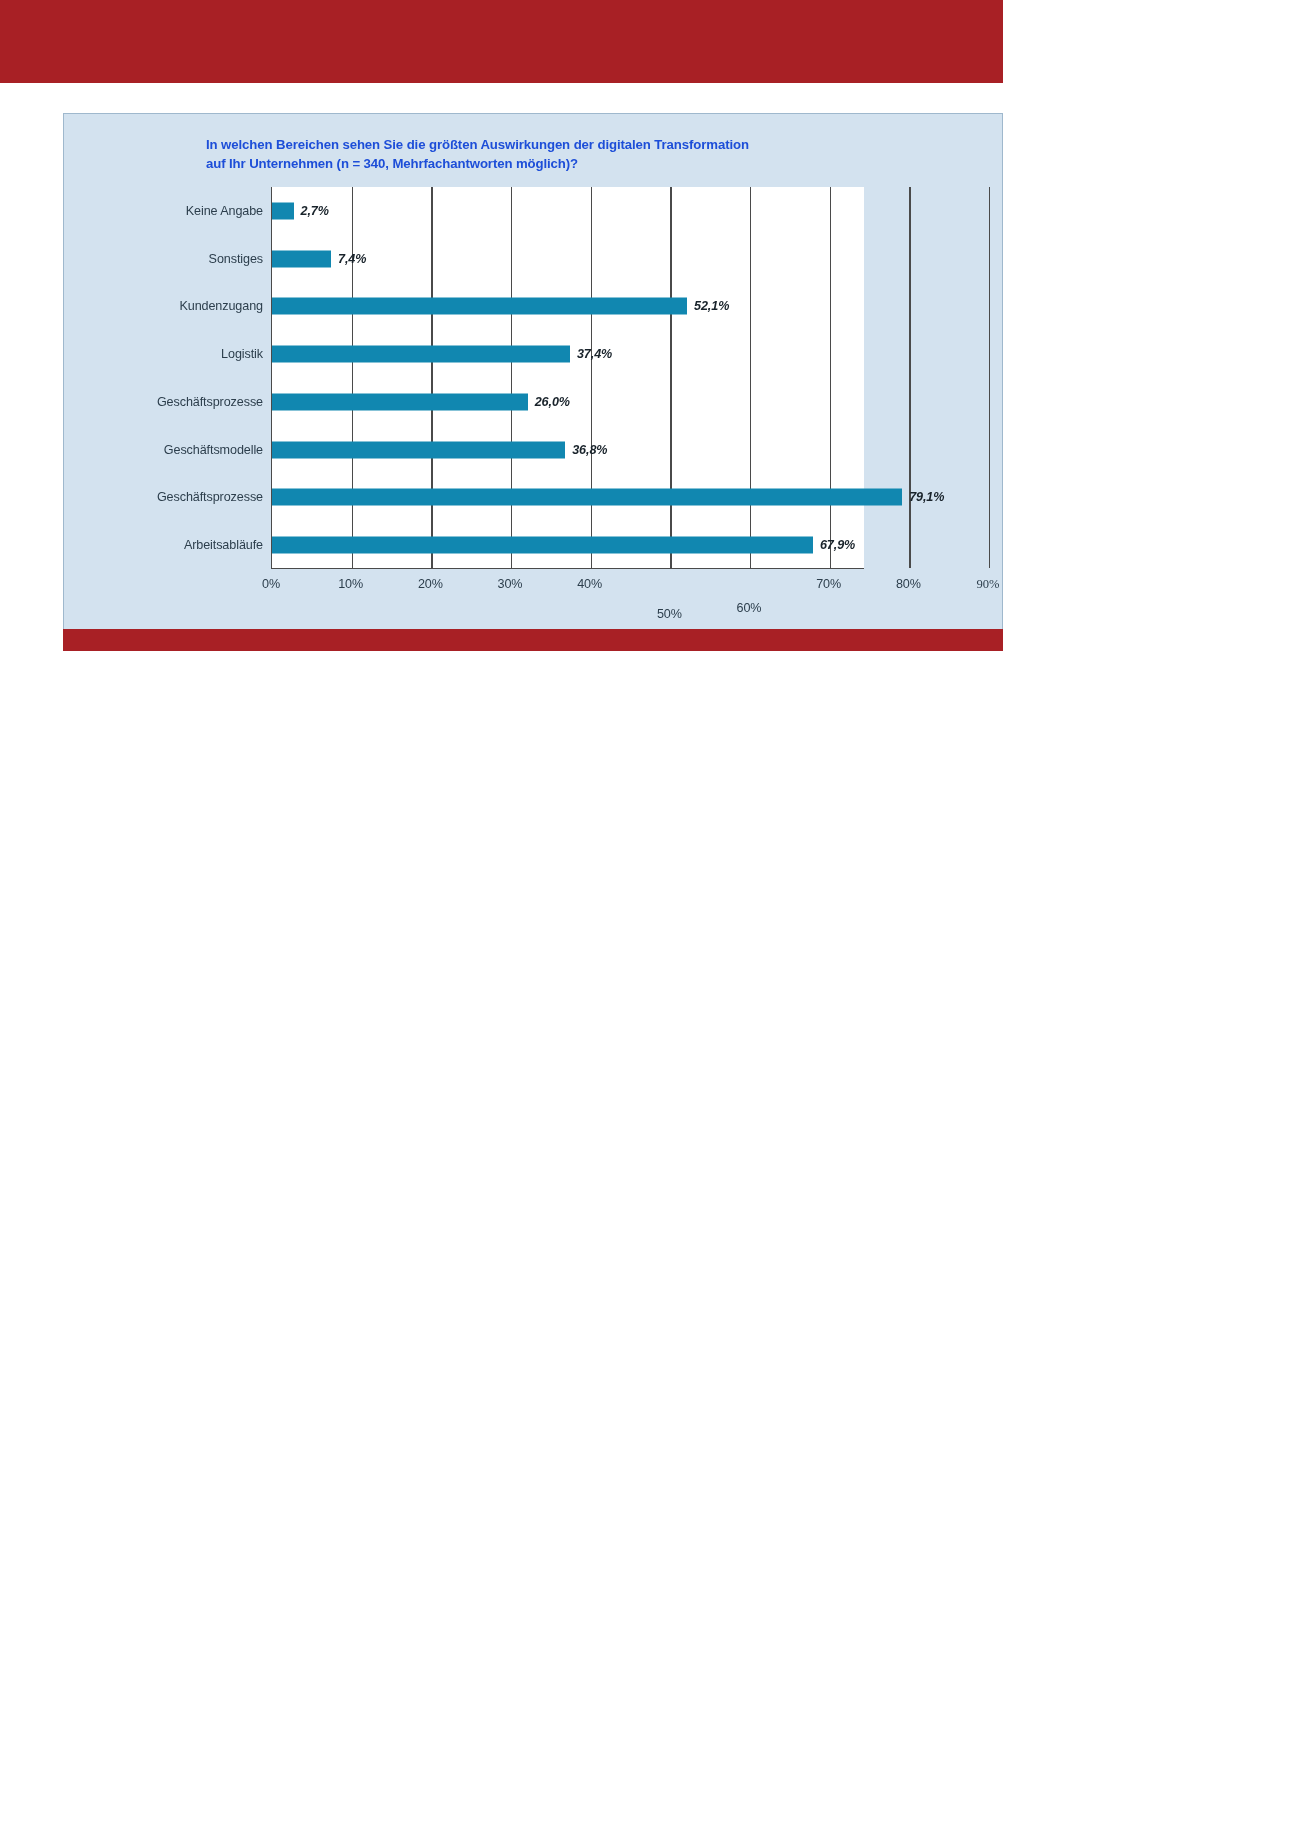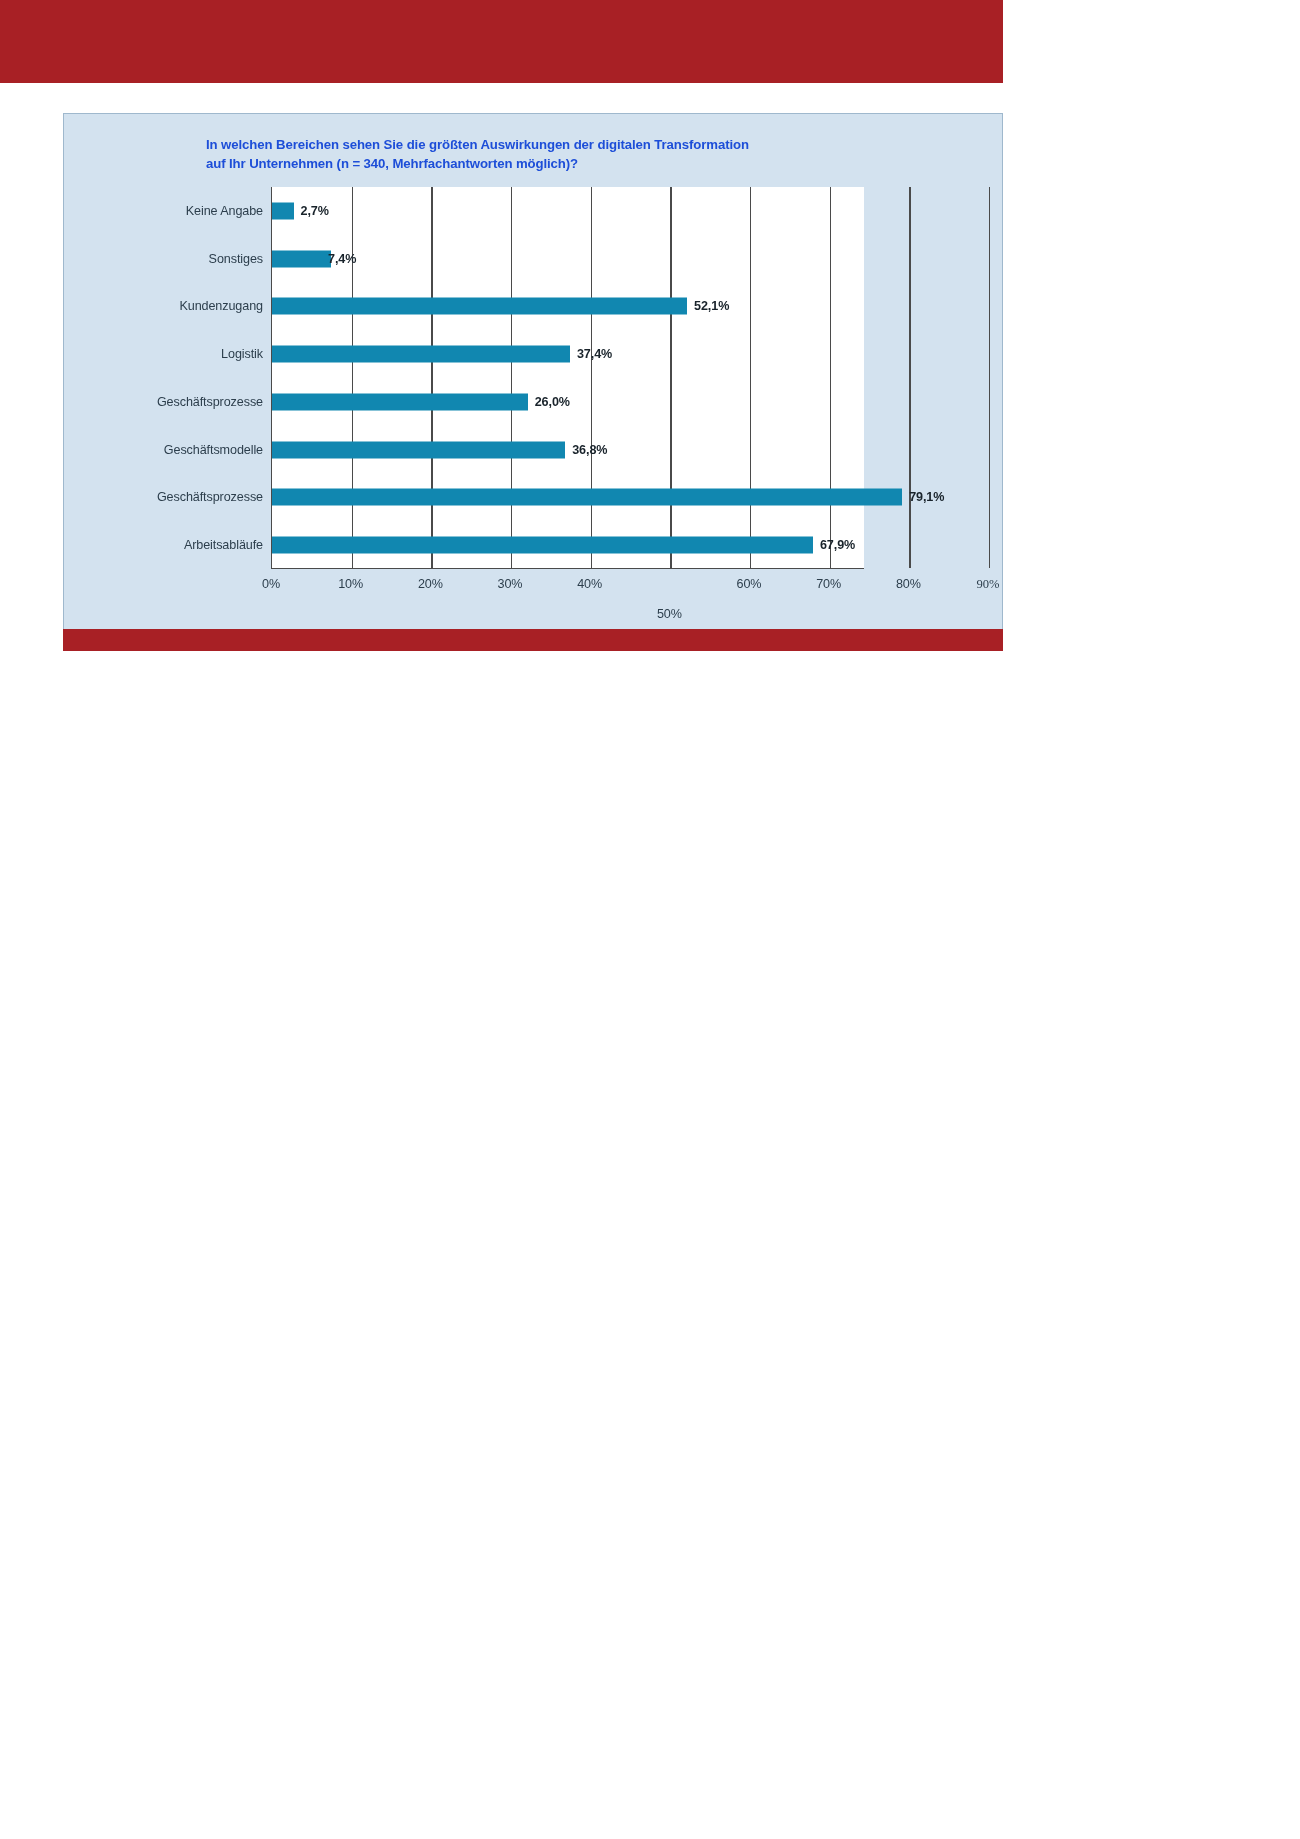--- a/index.html
+++ b/index.html
@@ -73,20 +73,21 @@
 
   .plot-area {
     position: absolute;
     left: 63px;
     top: 0;
     width: 593px;
     height: 382px;
     background: #ffffff;
     border-left: 1.6px solid #4a4a4a;
     border-bottom: 1.6px solid #4a4a4a;
+    font-style: italic;
   }
 
   .gridline {
     position: absolute;
     top: 0;
     bottom: 0;
     width: 1.3px;
     background: #4a4a4a;
   }
 
@@ -201,21 +202,21 @@
             <div class="gridline" style="left: 637.333px;"></div>
             <div class="gridline" style="left: 717px;"></div>
           </div>
         <div class="rows">
             <div class="row" style="top: 0px; height: 47.75px;">
               <div class="bar" style="width: 21.51px; background: rgb(17, 135, 176);"></div>
               <span class="bar-value" style="left: 28.51px;">2,7%</span>
             </div>
             <div class="row" style="top: 47.75px; height: 47.75px;">
               <div class="bar" style="width: 58.9533px; background: rgb(17, 135, 176);"></div>
-              <span class="bar-value" style="left: 56px;">7,4%</span>
+              <span class="bar-value" style="left: 66px;">7,4%</span>
             </div>
             <div class="row" style="top: 95.5px; height: 47.75px;">
               <div class="bar" style="width: 415.063px; background: rgb(17, 135, 176);"></div>
               <span class="bar-value" style="left: 422.063px;">52,1%</span>
             </div>
             <div class="row" style="top: 143.25px; height: 47.75px;">
               <div class="bar" style="width: 297.953px; background: rgb(17, 135, 176);"></div>
               <span class="bar-value" style="left: 304.953px;">37,4%</span>
             </div>
             <div class="row" style="top: 191px; height: 47.75px;">
@@ -237,21 +238,21 @@
           </div>
       </div>
 
       <div class="xticks">
           <span class="xtick" style="left: 0px;">0%</span>
           <span class="xtick" style="left: 79.6667px;">10%</span>
           <span class="xtick" style="left: 159.333px;">20%</span>
           <span class="xtick" style="left: 239px;">30%</span>
           <span class="xtick" style="left: 318.667px;">40%</span>
           <span class="xtick" style="left: 398.333px; margin-top: 30px;">50%</span>
-          <span class="xtick" style="left: 478px;">60%</span>
+          <span class="xtick" style="left: 478px; margin-top: 24px;">60%</span>
           <span class="xtick" style="left: 557.667px;">70%</span>
           <span class="xtick" style="left: 637.333px;">80%</span>
           <span class="xtick" style="left: 717px; font-family: Liberation Serif, serif;">90%</span>
         </div>
 
     </div>
 
   </div>
 
   <div class="band-bottom"></div>

